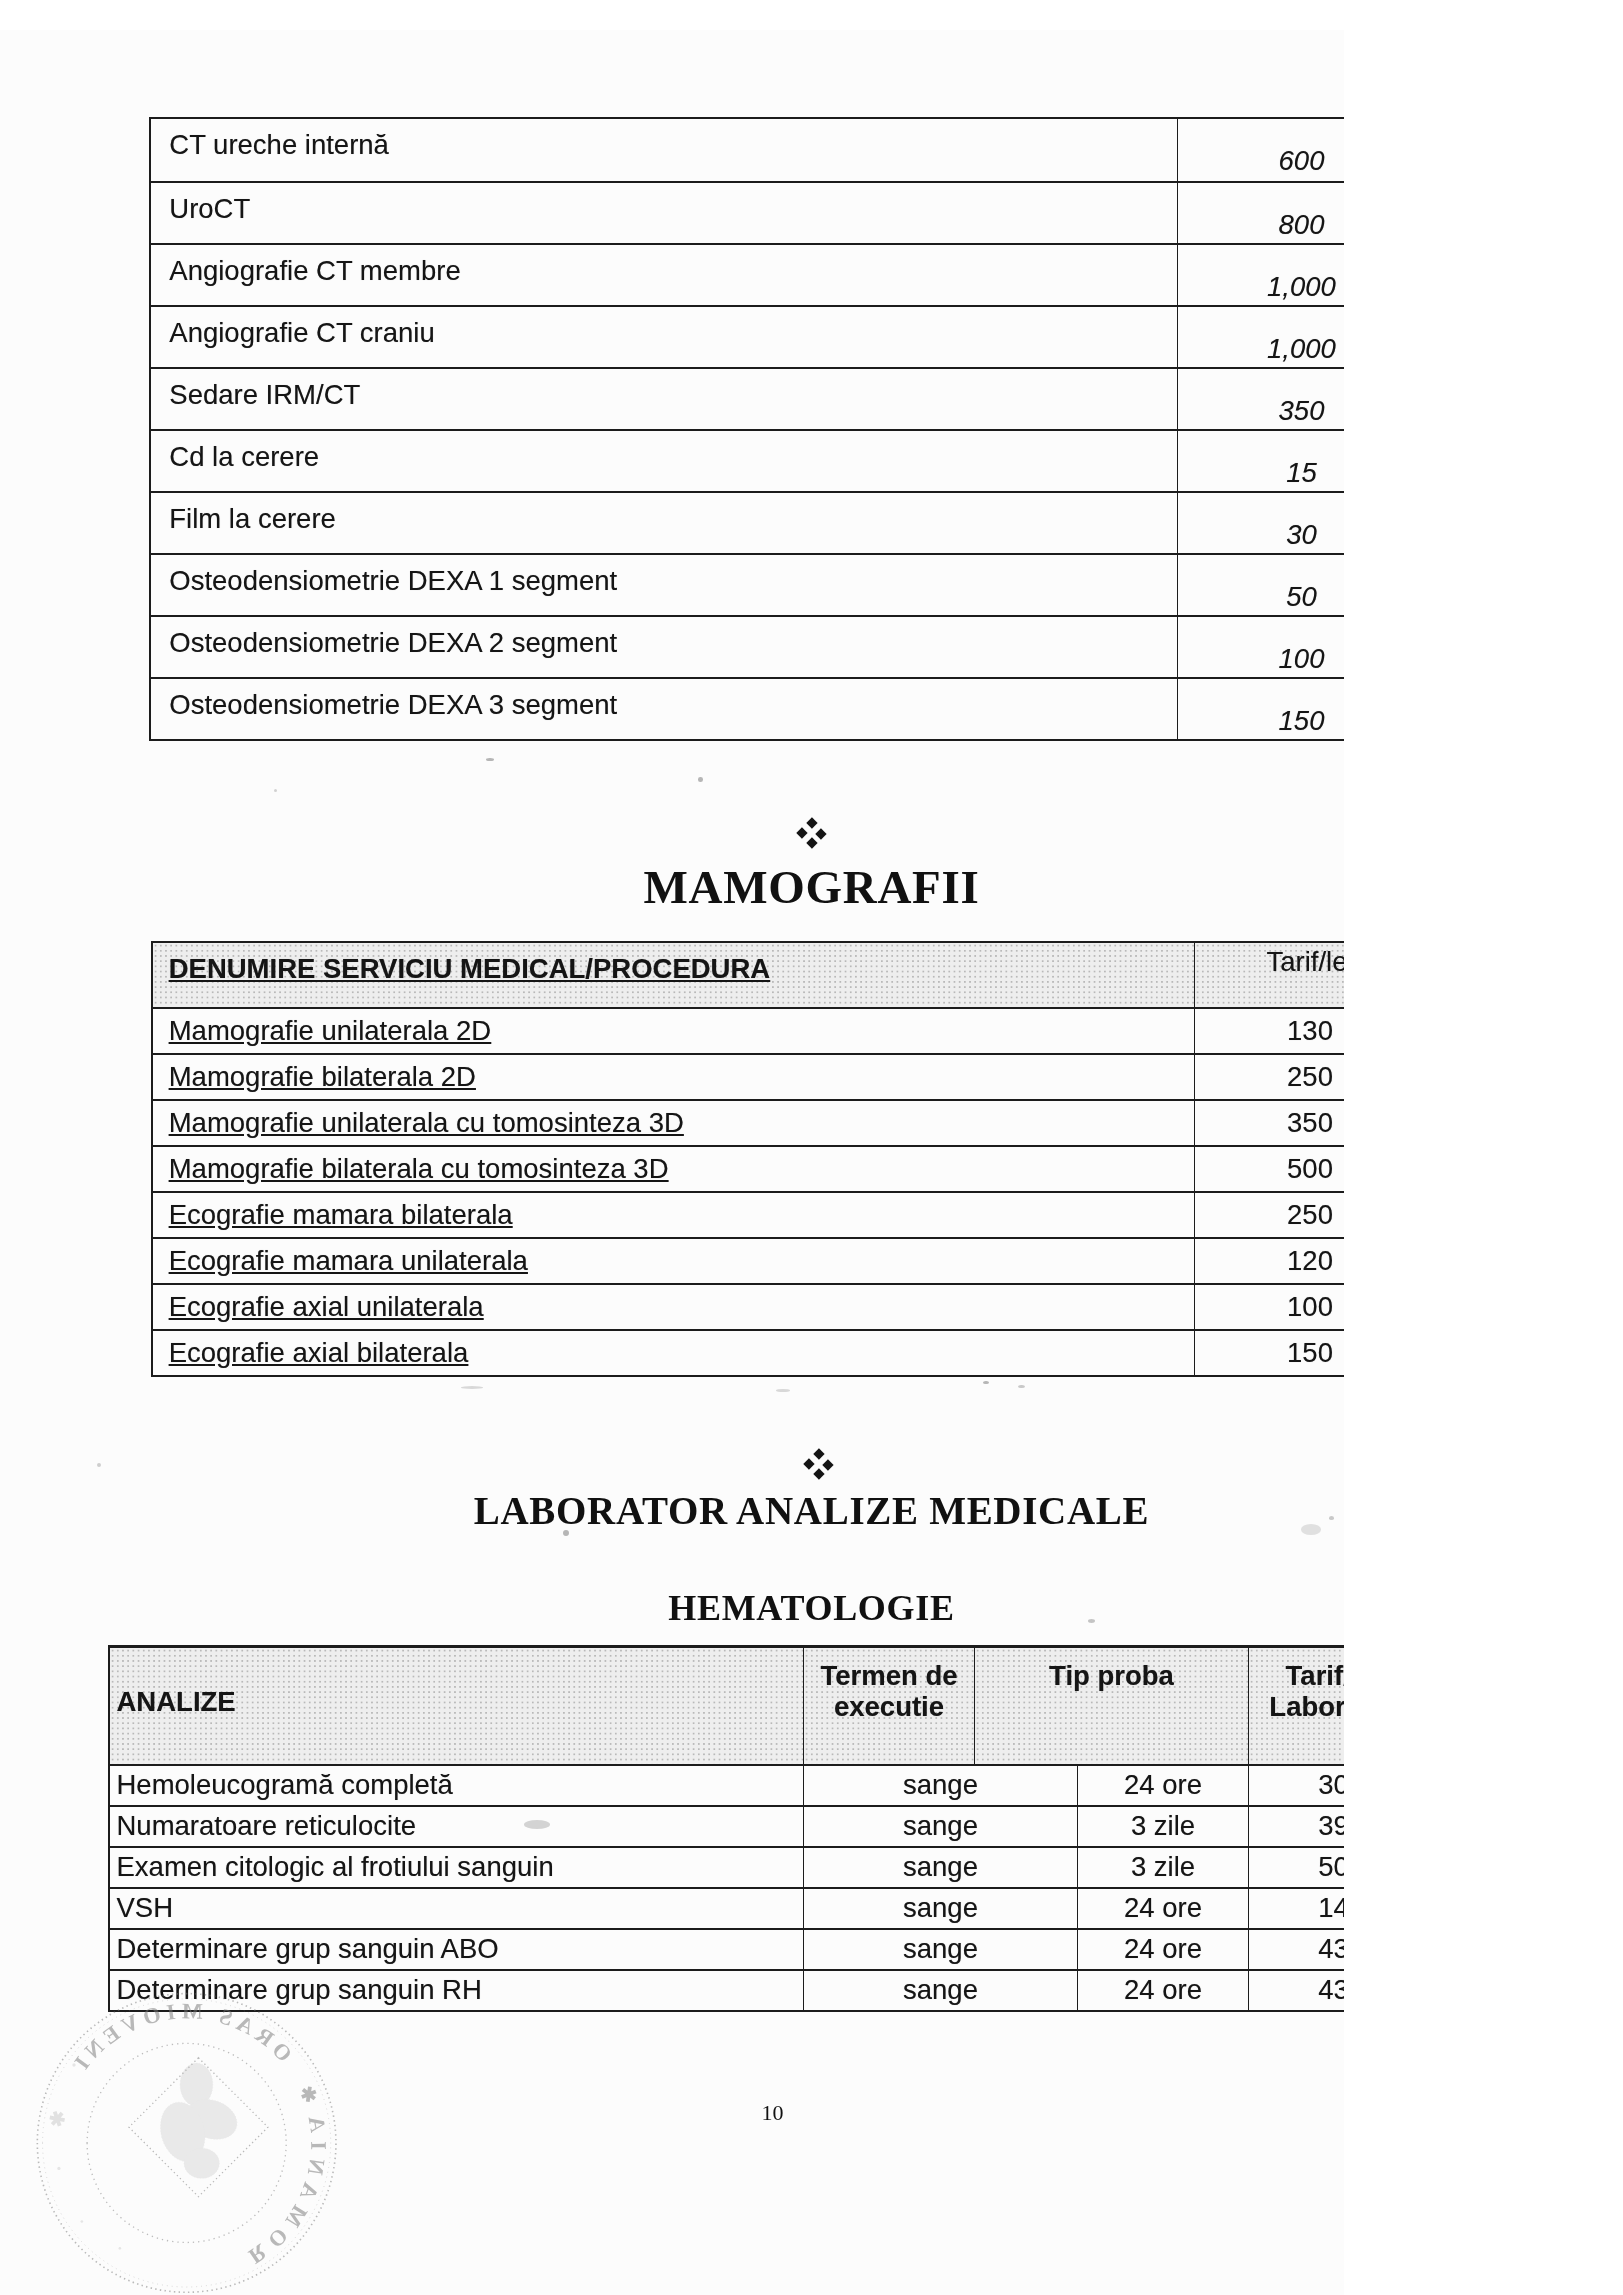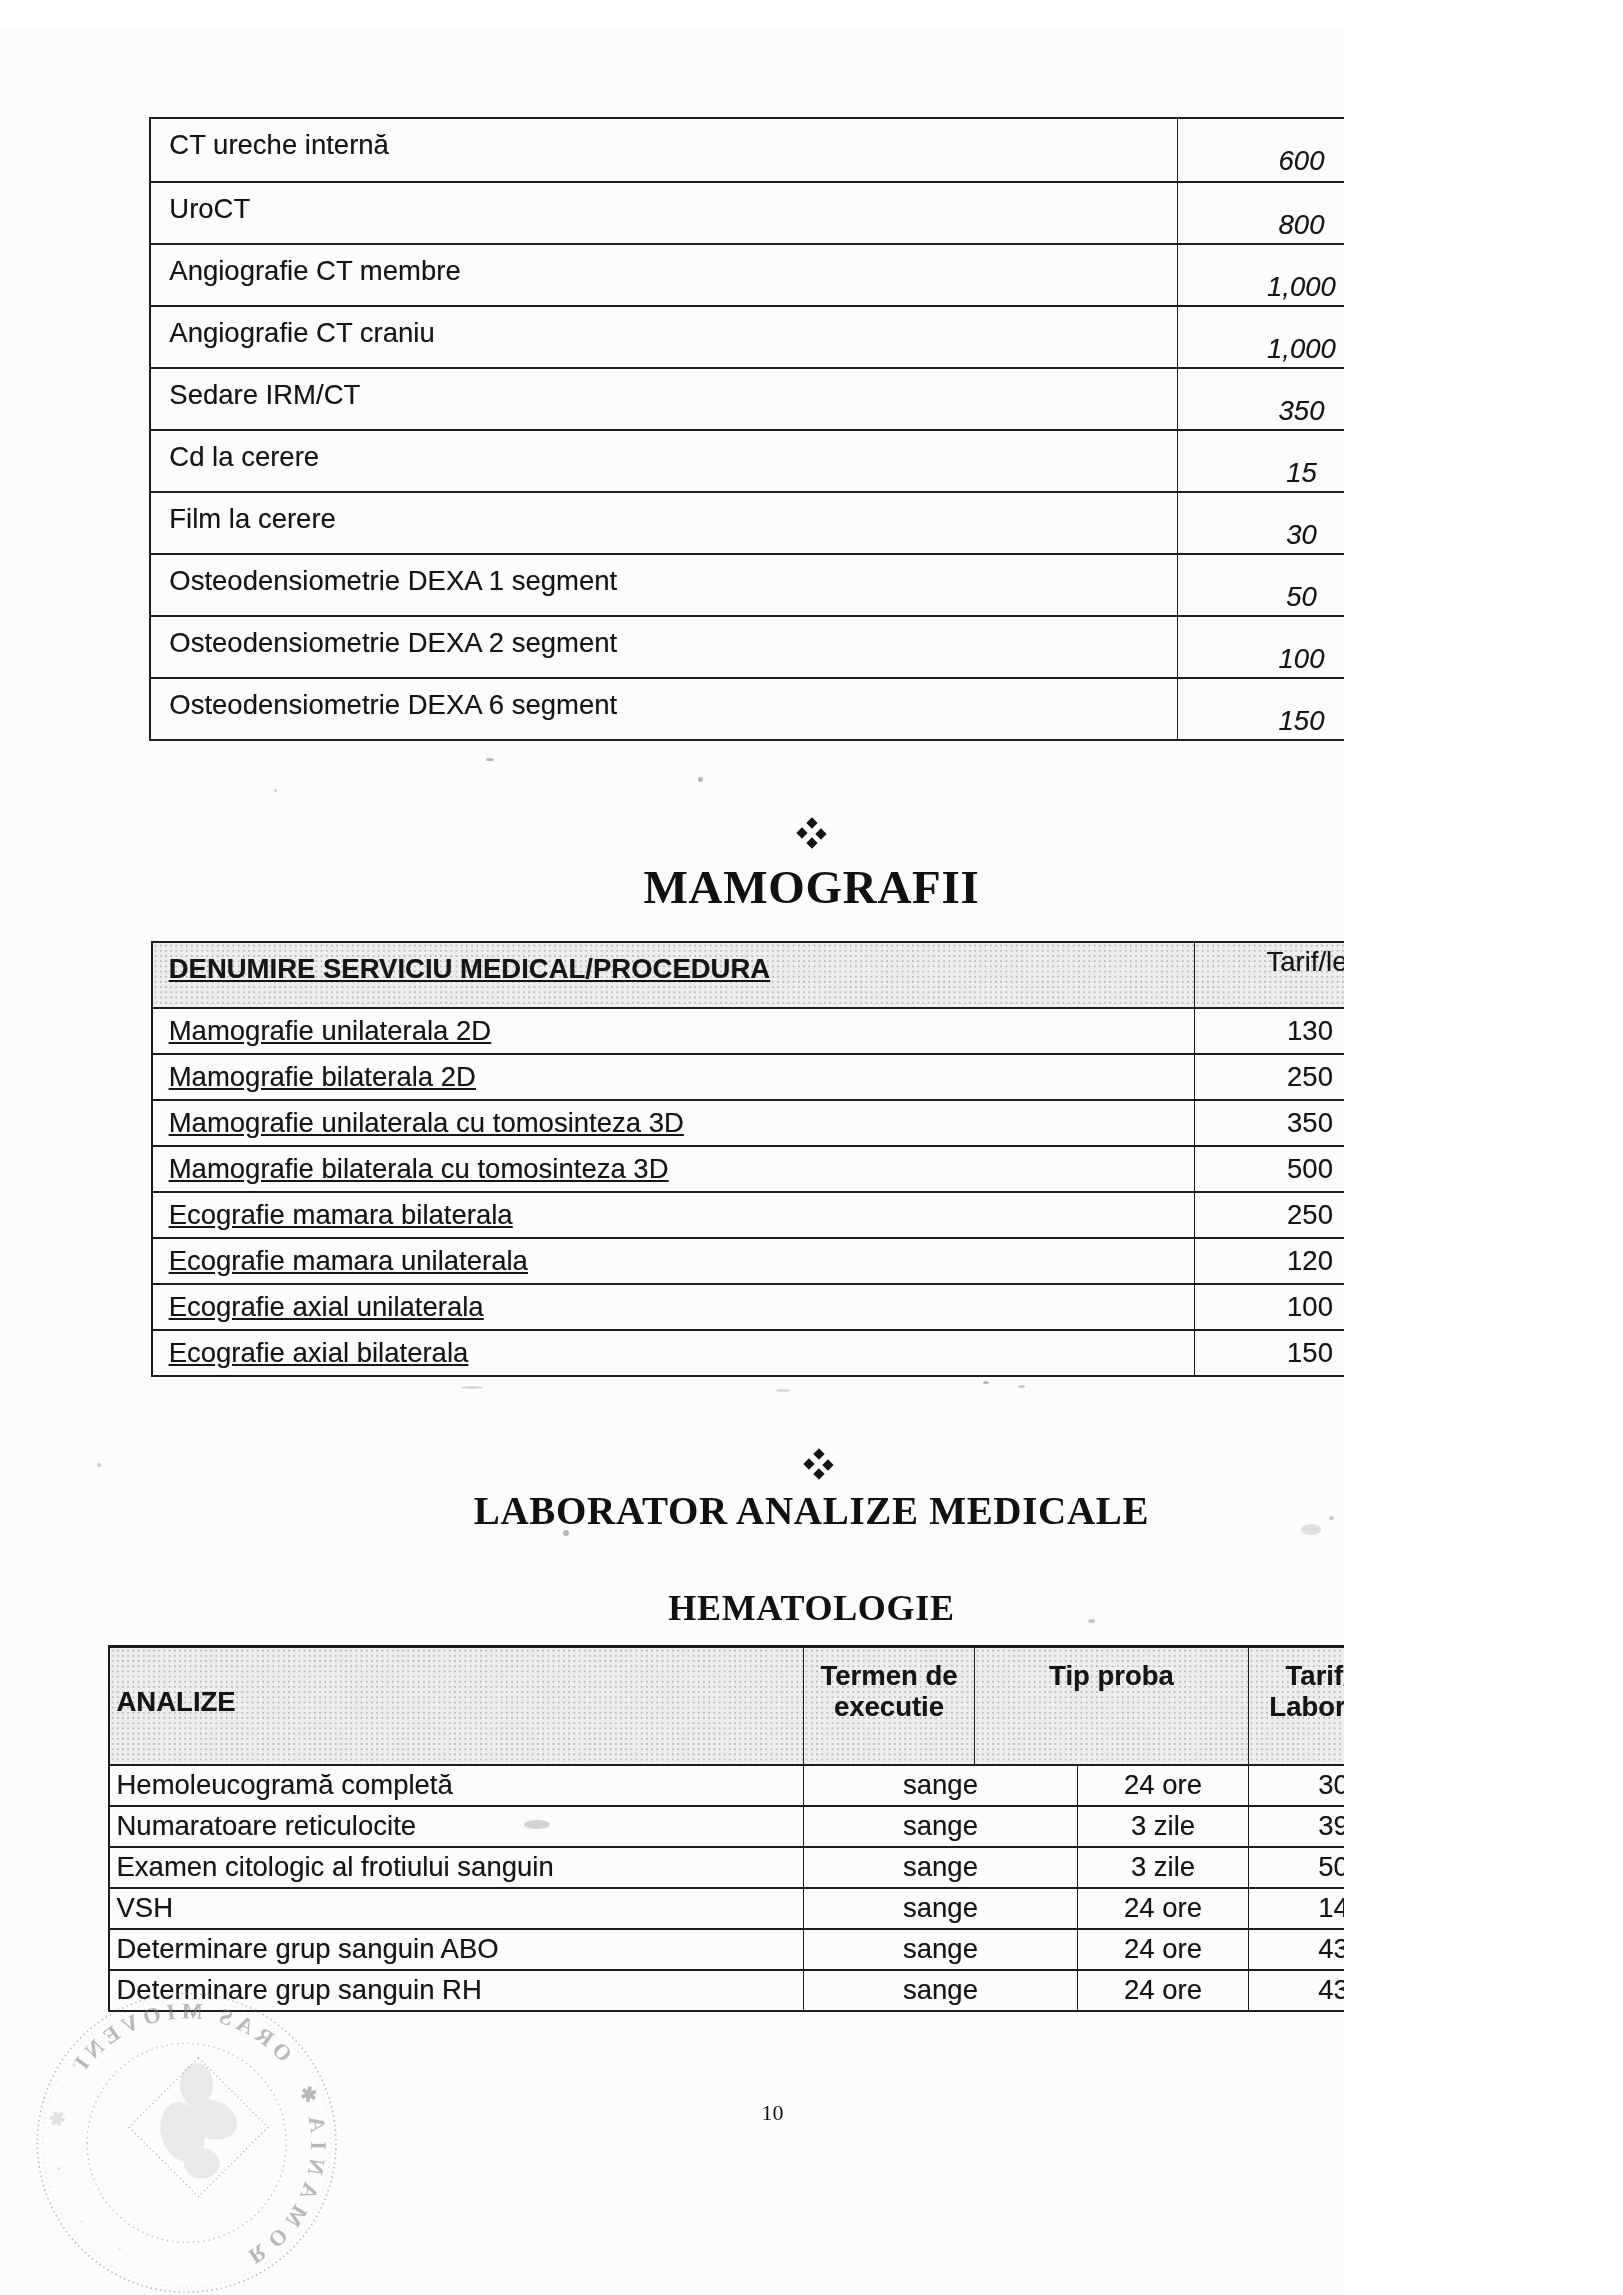--- a/index.html
+++ b/index.html
@@ -117,21 +117,21 @@
     </div>
     <div class="row">
       <div class="cell c1 txtsoft">Osteodensiometrie DEXA 1 segment</div>
       <div class="cell c2 vline txtsoft">50</div>
     </div>
     <div class="row">
       <div class="cell c1 txtsoft">Osteodensiometrie DEXA 2 segment</div>
       <div class="cell c2 vline txtsoft">100</div>
     </div>
     <div class="row">
-      <div class="cell c1 txtsoft">Osteodensiometrie DEXA 6 segment</div>
+      <div class="cell c1 txtsoft">Osteodensiometrie DEXA 3 segment</div>
       <div class="cell c2 vline txtsoft">150</div>
     </div>
   </div>
 
   <div class="orn orn1">
       <b class="d1"></b>
       <b class="d2"></b>
       <b class="d3"></b>
       <b class="d4"></b>
     </div>

